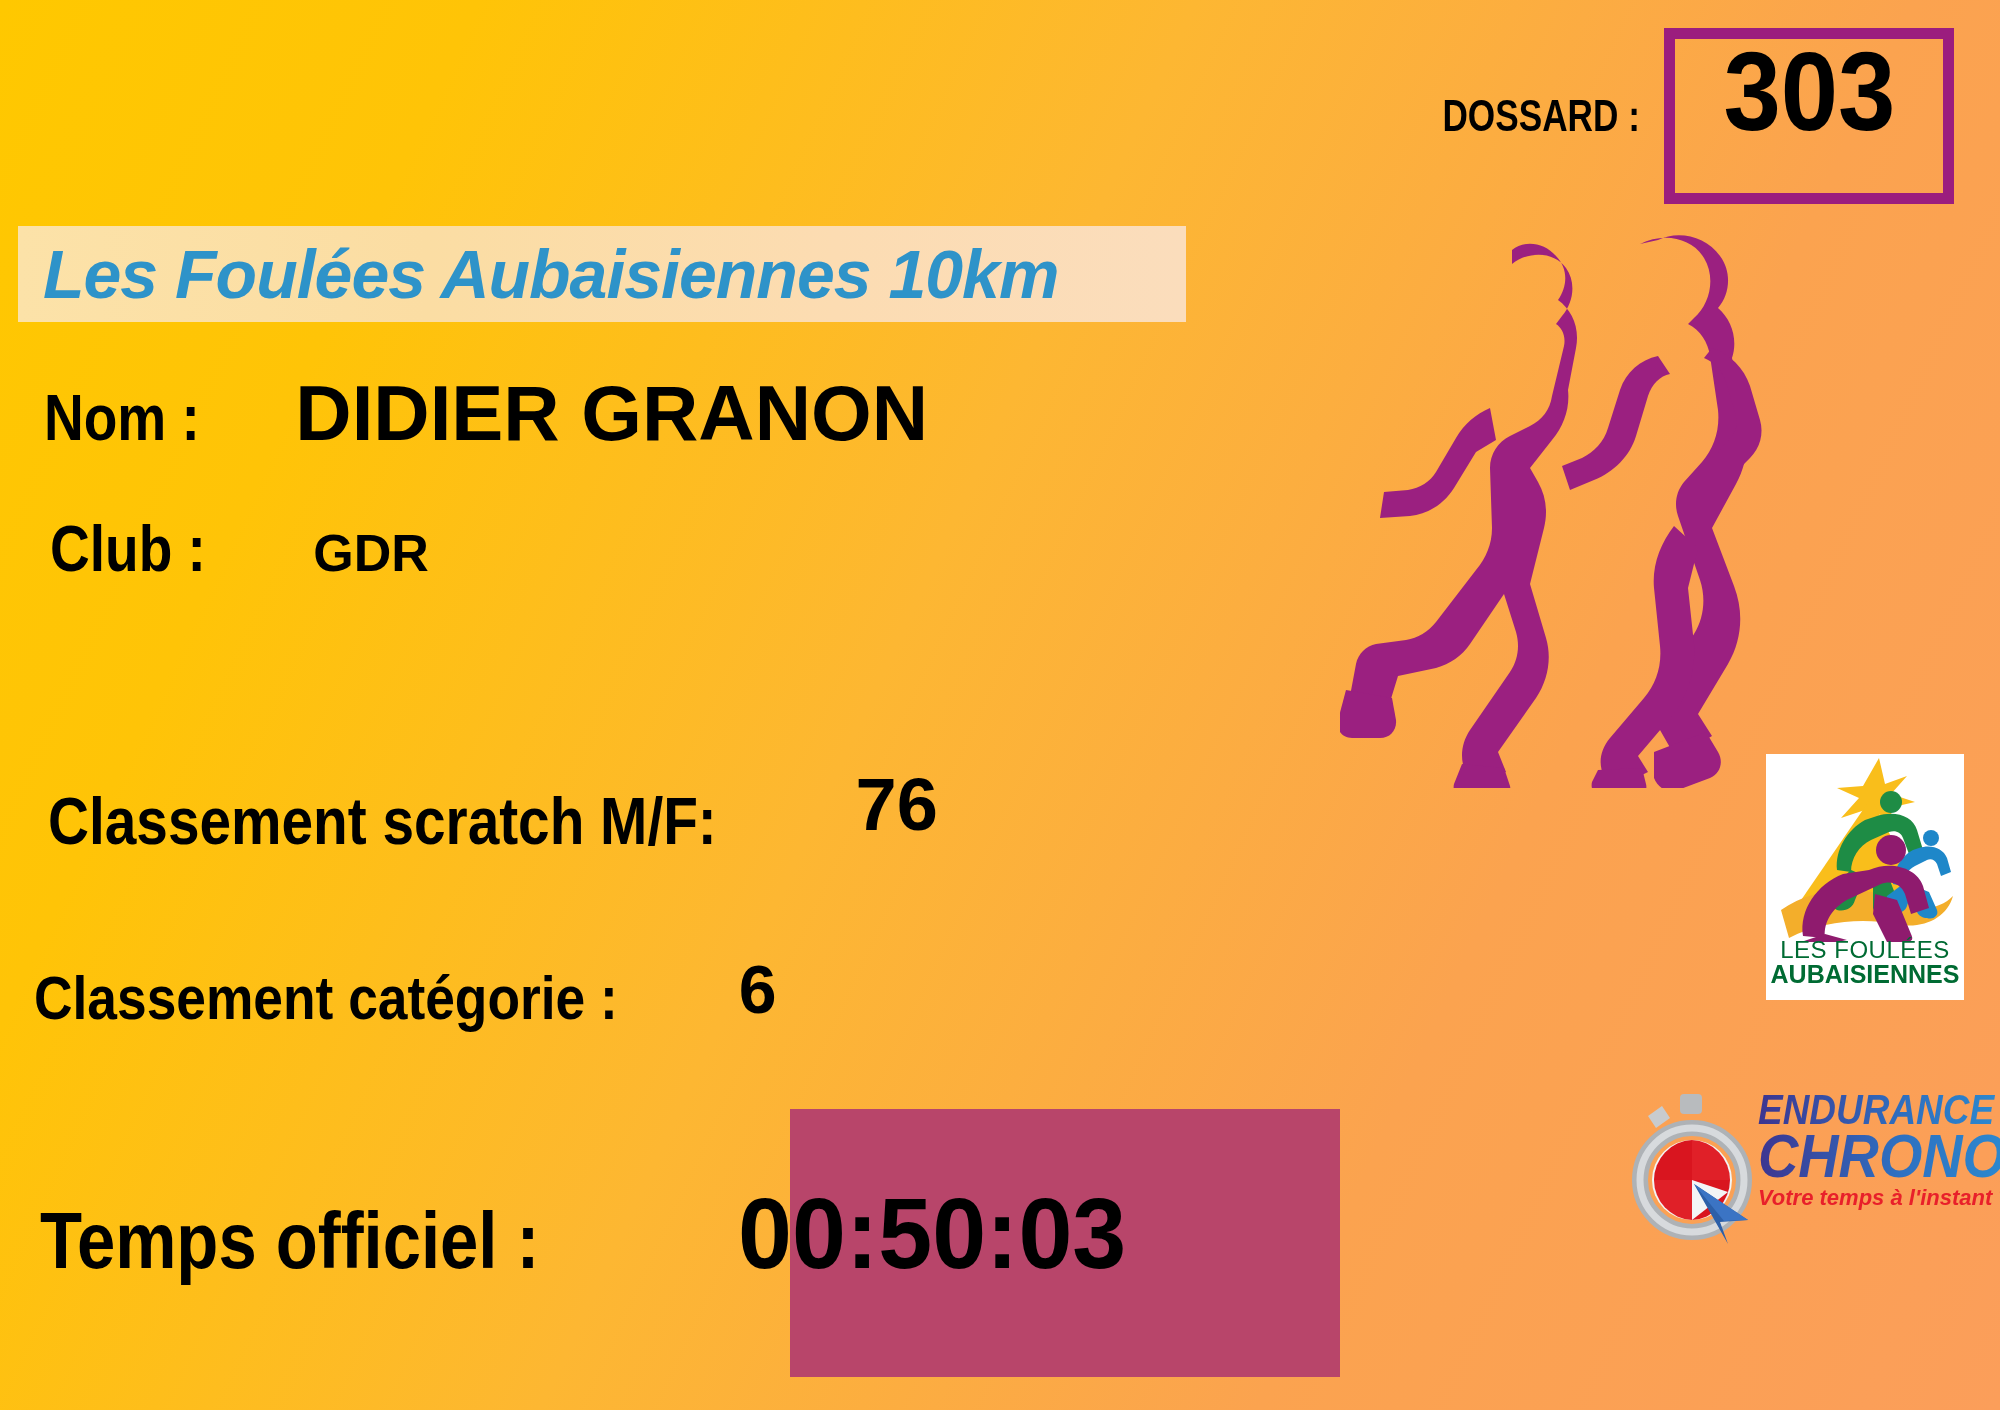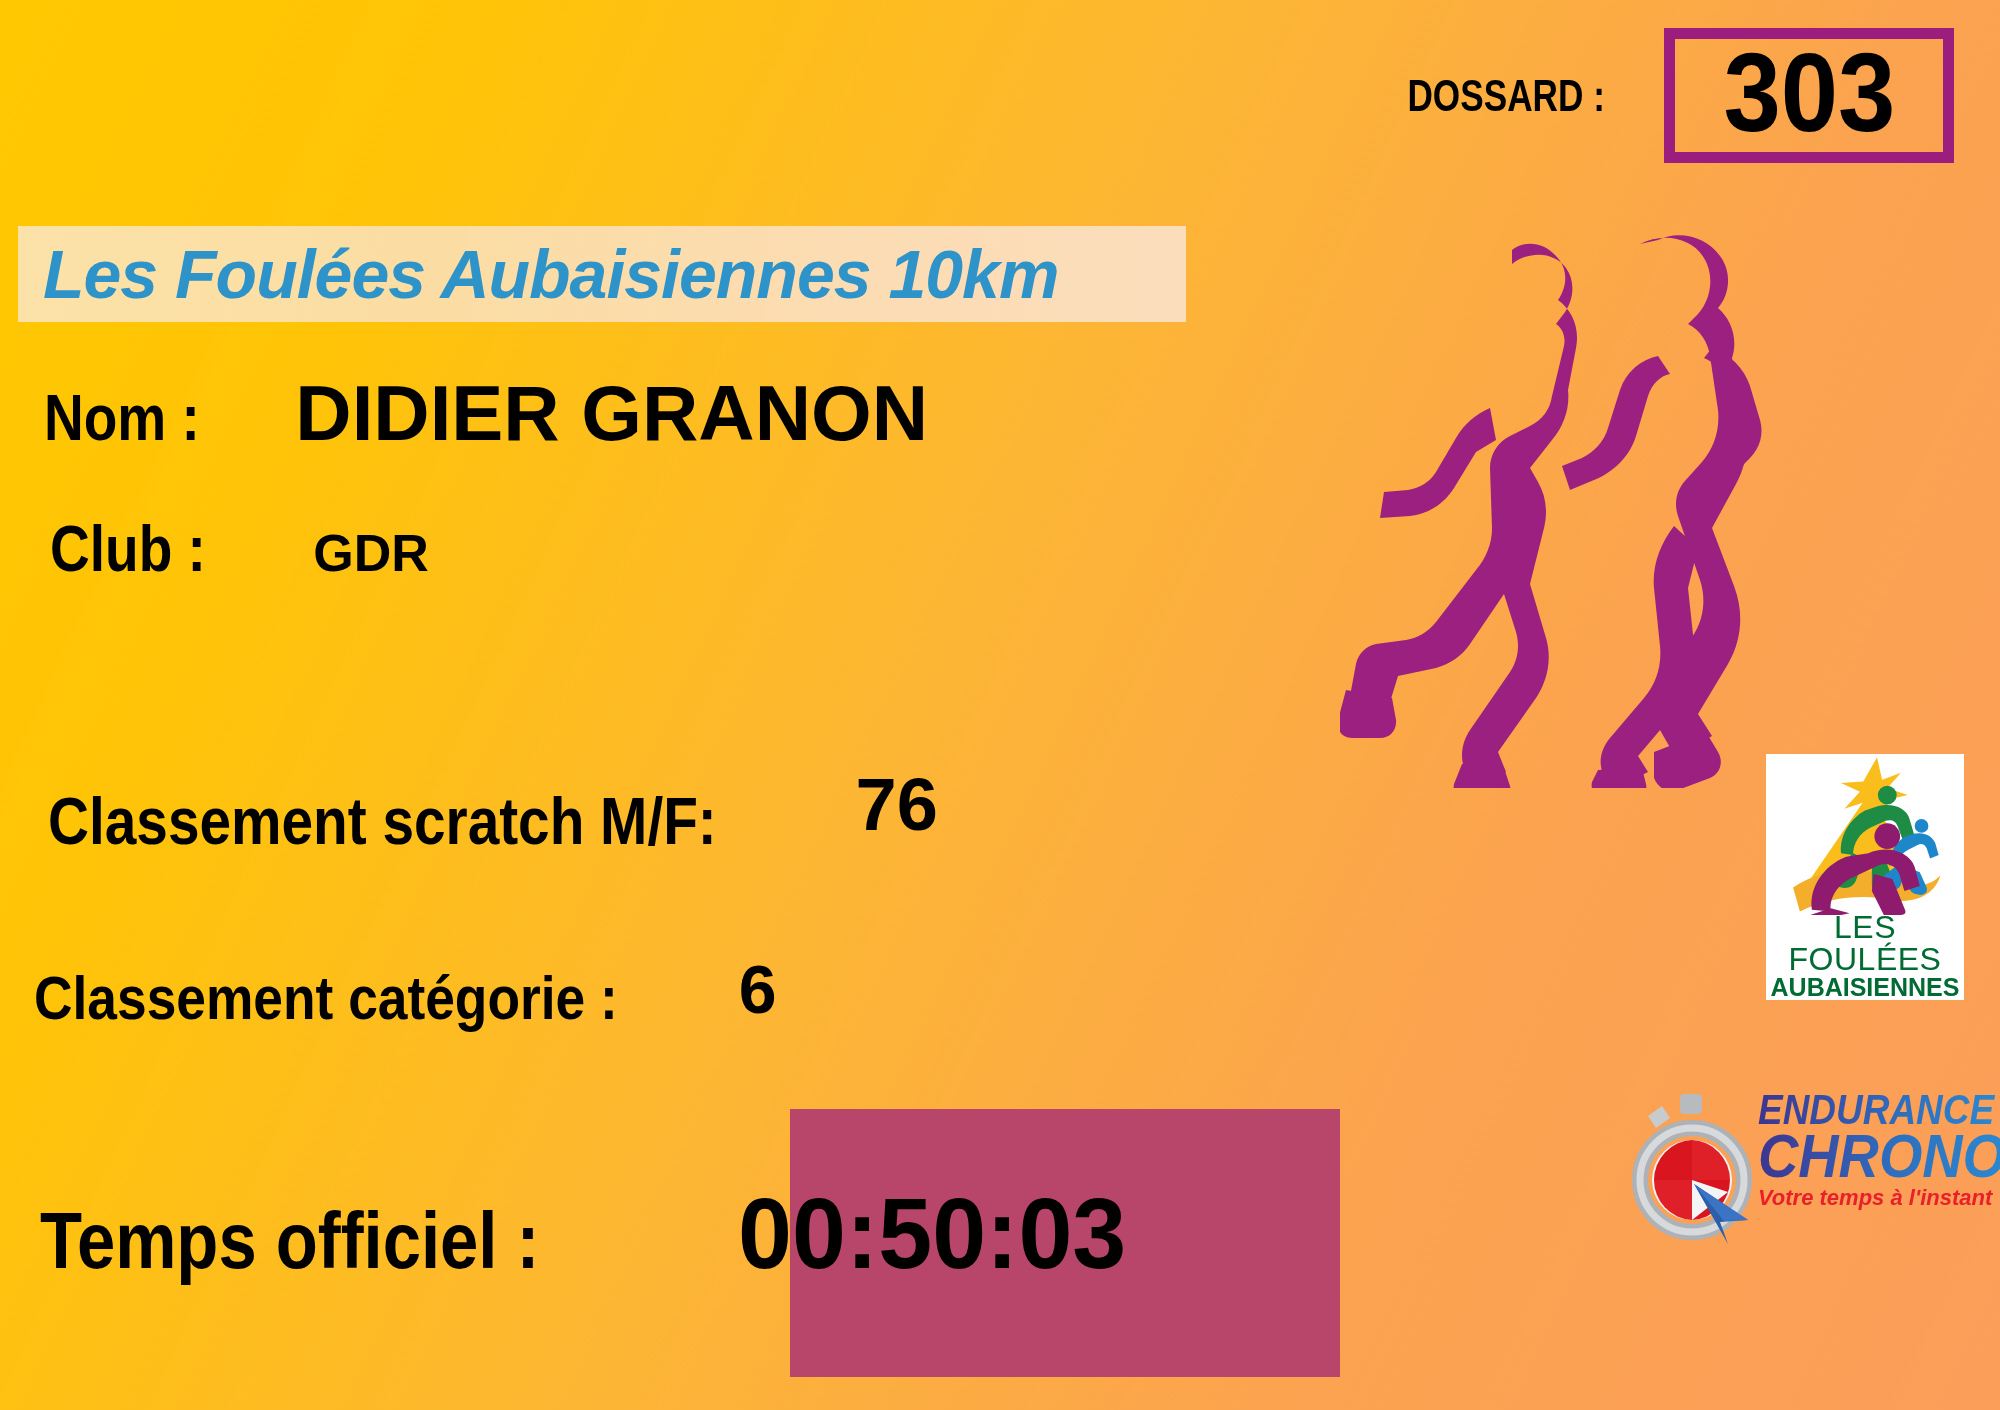--- a/index.html
+++ b/index.html
@@ -53,25 +53,24 @@
     font-weight: bold;
     color: #000;
     letter-spacing: 0px;
     transform: scaleX(0.80);
     transform-origin: right center;
     white-space: nowrap;
   }
   #dossard-box {
     border: 11px solid #9B1D7E;
     min-width: 290px;
-    height: 135px;
-    display: flex;
-    align-items: flex-end;
+    height: 176px;
+    display: flex;
+    align-items: flex-start;
     justify-content: center;
-    margin-left: 35px;
   }
   #dossard-value {
     font-size: 112px;
     font-weight: bold;
     color: #000;
     line-height: 1;
     transform: scaleX(0.92) translateY(-3px);
     white-space: nowrap;
   }
 
@@ -179,21 +178,21 @@
     align-items: center;
   }
   #foulees-mark { width: 196px; height: 188px; }
   #foulees-text {
     text-align: center;
     line-height: 1.0;
     margin-top: -4px;
   }
   #foulees-line1 {
     display: block;
-    font-size: 32px;
+    font-size: 24px;
     color: #006B33;
     letter-spacing: 0.5px;
     font-weight: normal;
   }
   #foulees-line2 {
     display: block;
     font-size: 25px;
     color: #006B33;
     font-weight: bold;
     letter-spacing: 0px;

